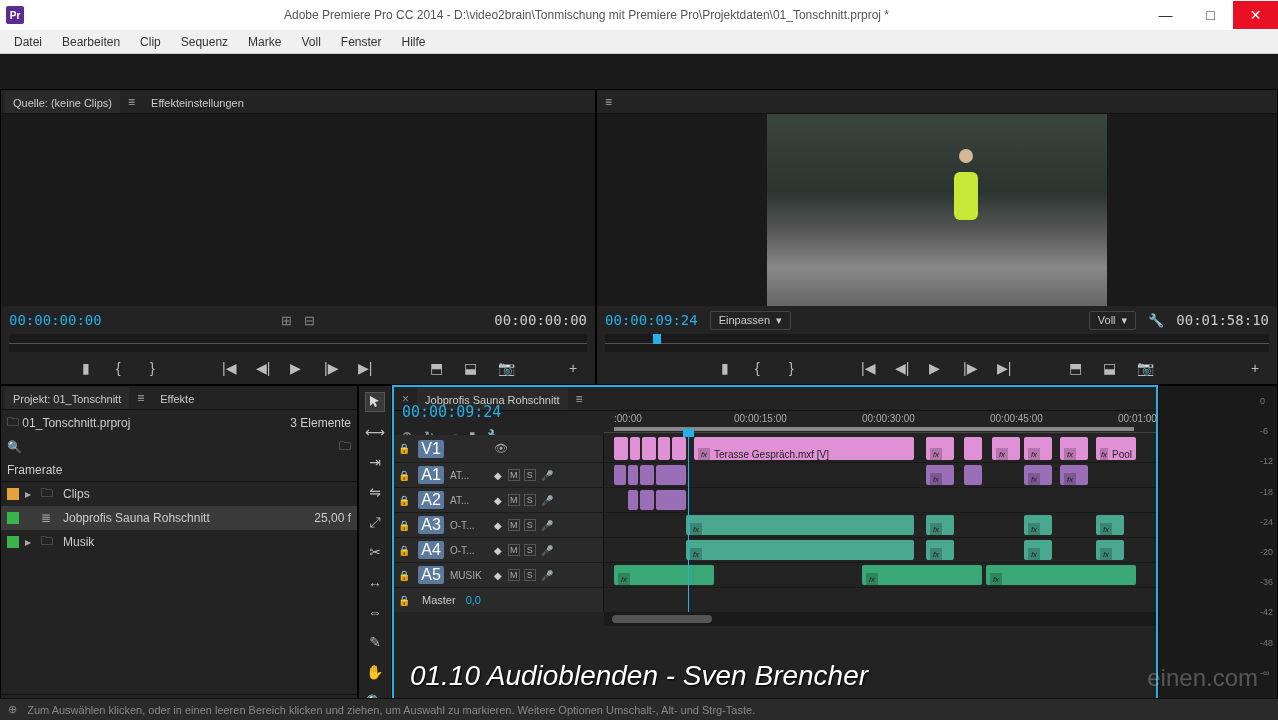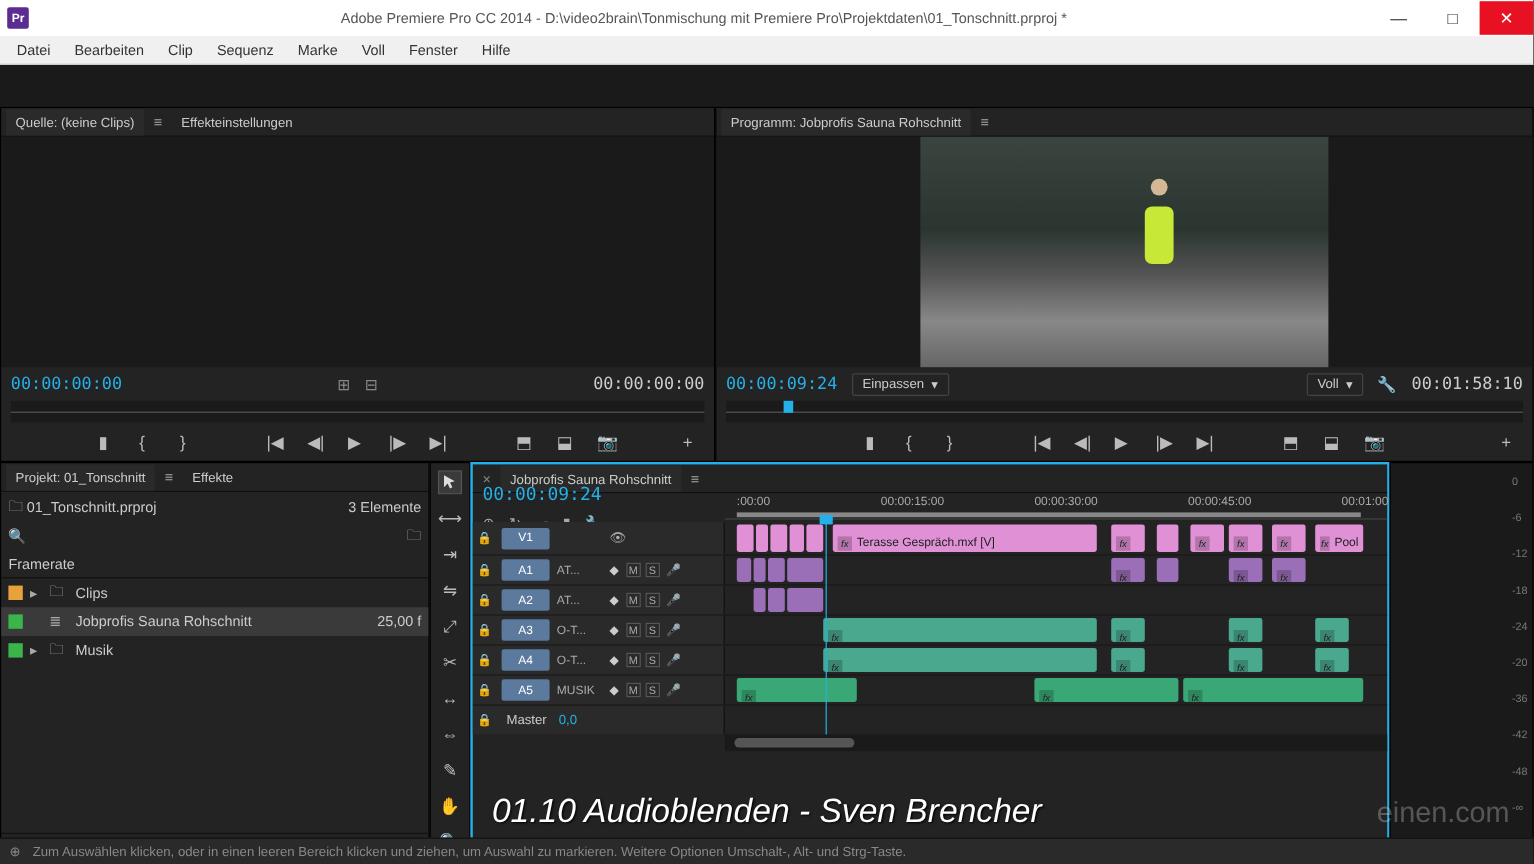--- a/index.html
+++ b/index.html
@@ -67,27 +67,27 @@
 .tl-time { color: #24b0e8; font-family: monospace; font-size: 15px; padding: 4px 8px; }
 .tl-tools { display: flex; align-items: center; gap: 12px; padding: 4px 8px; color: #aaa; }
 .tl-ruler { height: 20px; position: relative; margin-left: 210px; border-bottom: 1px solid #444; }
 .tl-ruler .tick { position: absolute; top: 0; font-size: 10px; color: #aaa; }
 .tl-ruler .region { position: absolute; top: 14px; height: 4px; background: #888; }
 .tl-body { position: relative; }
 .tl-track { height: 25px; display: flex; align-items: center; border-bottom: 1px solid #1a1a1a; position: relative; }
 .tl-track.video { height: 28px; }
 .track-head { width: 210px; height: 100%; display: flex; align-items: center; gap: 6px; padding: 0 4px; background: #2a2a2a; border-right: 1px solid #111; flex-shrink: 0; }
 .track-head .lock { width: 14px; font-size: 10px; color: #aaa; }
-.track-head .label { width: 40px; height: 18px; background: #5b7a9e; color: #fff; font-size: 10px; display: flex; align-items: center; justify-content: center; border-radius: 2px; }
+.track-head .label { width: 26px; height: 18px; background: #5b7a9e; color: #fff; font-size: 16px; display: flex; align-items: center; justify-content: center; border-radius: 2px; }
 .track-head .name { font-size: 10px; color: #aaa; width: 38px; overflow: hidden; }
 .track-head .ms { display: flex; gap: 4px; font-size: 9px; color: #aaa; }
 .track-head .ms span { width: 12px; height: 12px; border: 1px solid #555; display: flex; align-items: center; justify-content: center; }
 .track-head .mic { font-size: 10px; color: #aaa; }
 .track-content { position: relative; flex: 1; height: 100%; }
-.clip { position: absolute; top: 2px; bottom: 2px; border-radius: 2px; overflow: hidden; font-size: 10px; padding: 10px 4px; color: #222; display: flex; align-items: flex-start; gap: 4px; }
+.clip { position: absolute; top: 2px; bottom: 2px; border-radius: 2px; overflow: hidden; font-size: 10px; padding: 0 4px; color: #222; display: flex; align-items: flex-end; gap: 4px; }
 .clip .fx { width: 12px; height: 12px; background: rgba(0,0,0,0.2); display: inline-flex; align-items: center; justify-content: center; font-size: 8px; font-style: italic; }
 .clip.pink { background: #e091d6; }
 .clip.purple { background: #9b6fb8; }
 .clip.teal { background: #4aa88f; }
 .clip.green { background: #3aa876; }
 .playhead { position: absolute; top: 0; bottom: 0; width: 1px; background: #24b0e8; left: 294px; z-index: 5; }
 .playhead::before { content: ''; position: absolute; top: -6px; left: -5px; width: 11px; height: 8px; background: #24b0e8; }
 .tl-master { height: 24px; display: flex; align-items: center; }
 .tl-scrollbar { height: 14px; background: #1a1a1a; margin-left: 210px; display: flex; align-items: center; padding: 0 8px; }
 .tl-scrollbar .thumb { width: 100px; height: 8px; background: #555; border-radius: 4px; }
@@ -165,21 +165,20 @@
         <span style="width:20px"></span>
         <span class="tbtn">⬒</span>
         <span class="tbtn">⬓</span>
         <span class="tbtn">📷</span>
         <span class="tbtn plus">+</span>
       </div>
     </div>
 
     <div class="panel" style="flex:1">
       <div class="panel-tabs">
-        <div class="tab active">Programm: Jobprofis Sauna Rohschnitt</div>
         <span class="menu-icon">≡</span>
       </div>
       <div class="monitor-body">
         <div class="preview-img"></div>
       </div>
       <div class="timecode-row">
         <span class="tc">00:00:09:24</span>
         <div class="dropdown">
           <span>Einpassen</span>
             <span>▾</span>

